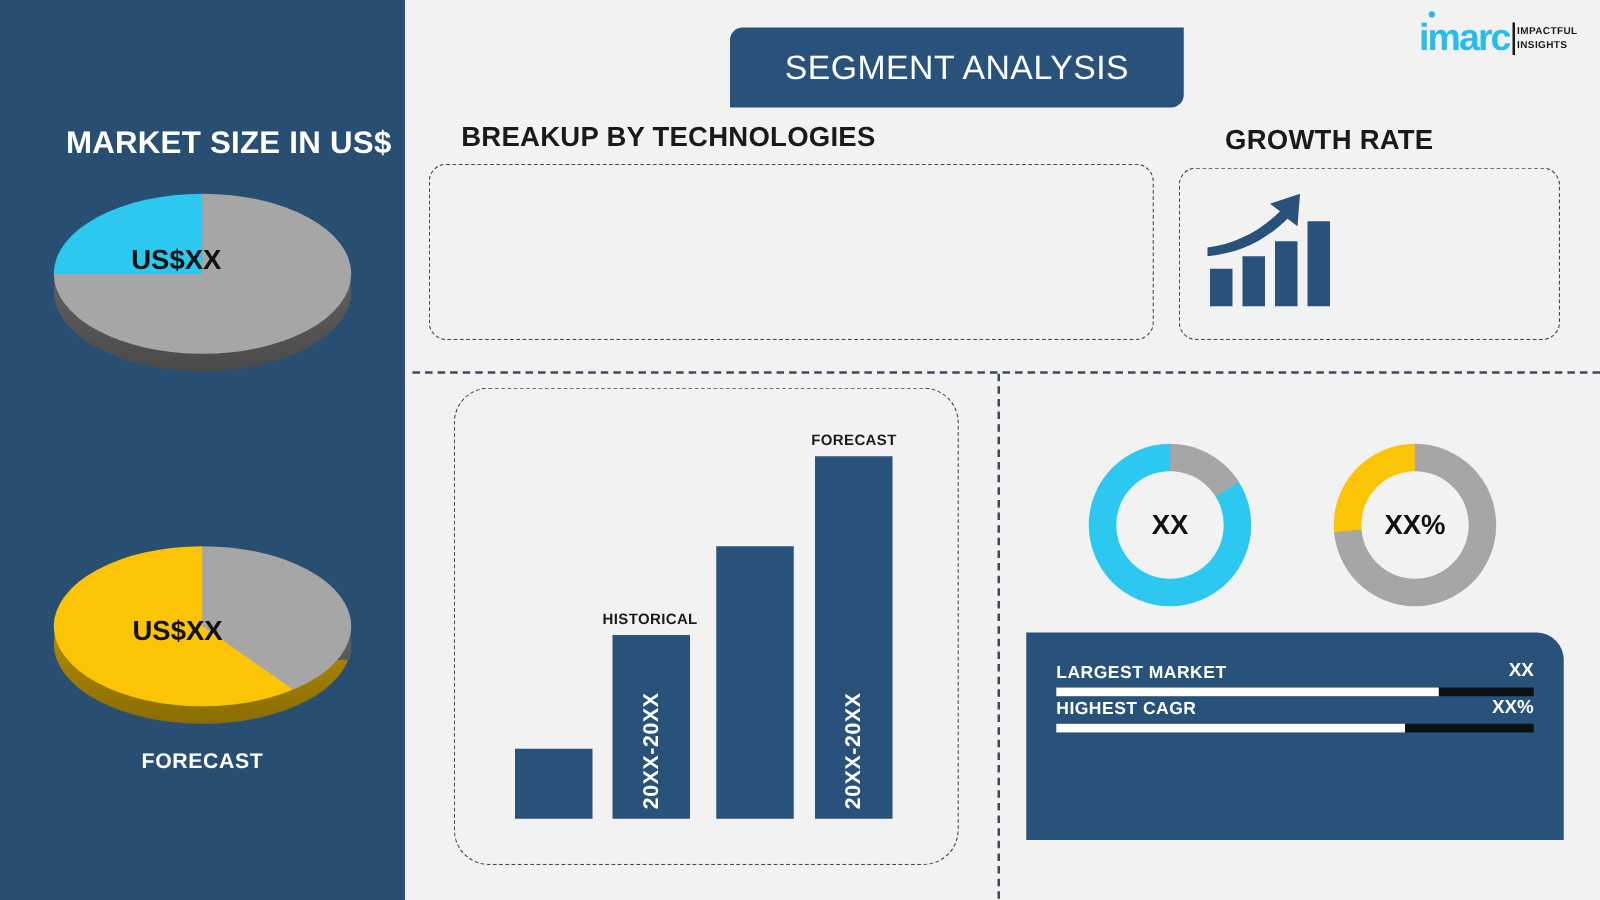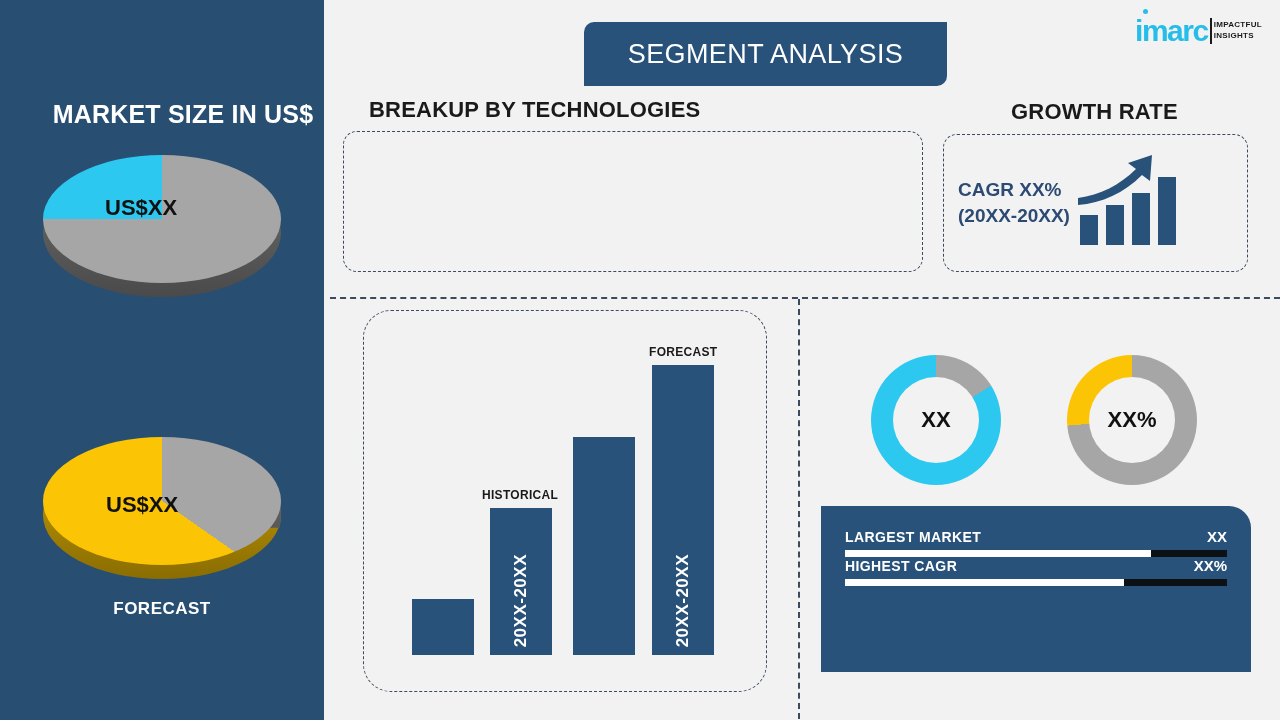--- a/index.html
+++ b/index.html
@@ -80,21 +80,21 @@
   
   #divider-h { position:absolute; left:330px; top:297px; width:950px;
                border-top:2px dashed #3D4A5C; }
   #divider-v { position:absolute; left:798px; top:299px; height:420px;
                border-left:2px dashed #3D4A5C; }
 
   
   .section-title { position:absolute; color:#1A1A1A;
                    font-size:22px; font-weight:bold; letter-spacing:.2px; }
   #tech-title { left:369px; top:97px; }
-  #growth-title { left:1011px; top:99px; }
+  #growth-title { left:980px; top:99px; }
 
   
   #tech-box {
     position:absolute; left:343px; top:131px; width:580px; height:141px;
     border:1.6px dashed #3D4A5C; border-radius:14px; padding:14px 24px;
   }
   .tech-item { color:#2C4A73; font-size:18px; font-weight:bold;
                line-height:1.62; }
   .tech-item .bullet { margin-right:5px; }
 
@@ -198,24 +198,20 @@
 
 <div id="divider-h"></div>
 <div id="divider-v"></div>
 
 <div class="section-title" id="tech-title">BREAKUP BY TECHNOLOGIES</div>
 <div id="tech-box">
 </div>
 
 <div class="section-title" id="growth-title">GROWTH RATE</div>
 <div id="growth-box">
-  <div id="growth-text">
-    <div>CAGR XX%</div>
-    <div>(20XX-20XX)</div>
-  </div>
   <div id="growth-icon">
     <svg width="108" height="96" viewBox="0 0 108 96">
       <rect x="4" y="62" width="18" height="30" fill="#28527A"></rect>
       <rect x="30" y="52" width="18" height="40" fill="#28527A"></rect>
       <rect x="56" y="40" width="18" height="52" fill="#28527A"></rect>
       <rect x="82" y="24" width="18" height="68" fill="#28527A"></rect>
       <path d="M2 52 C26 50 48 40 66 22 L74 28 L76 2 L52 10 L60 16 C44 32 24 42 2 45 Z" fill="#28527A"></path>
     </svg>
   </div>
 </div>

